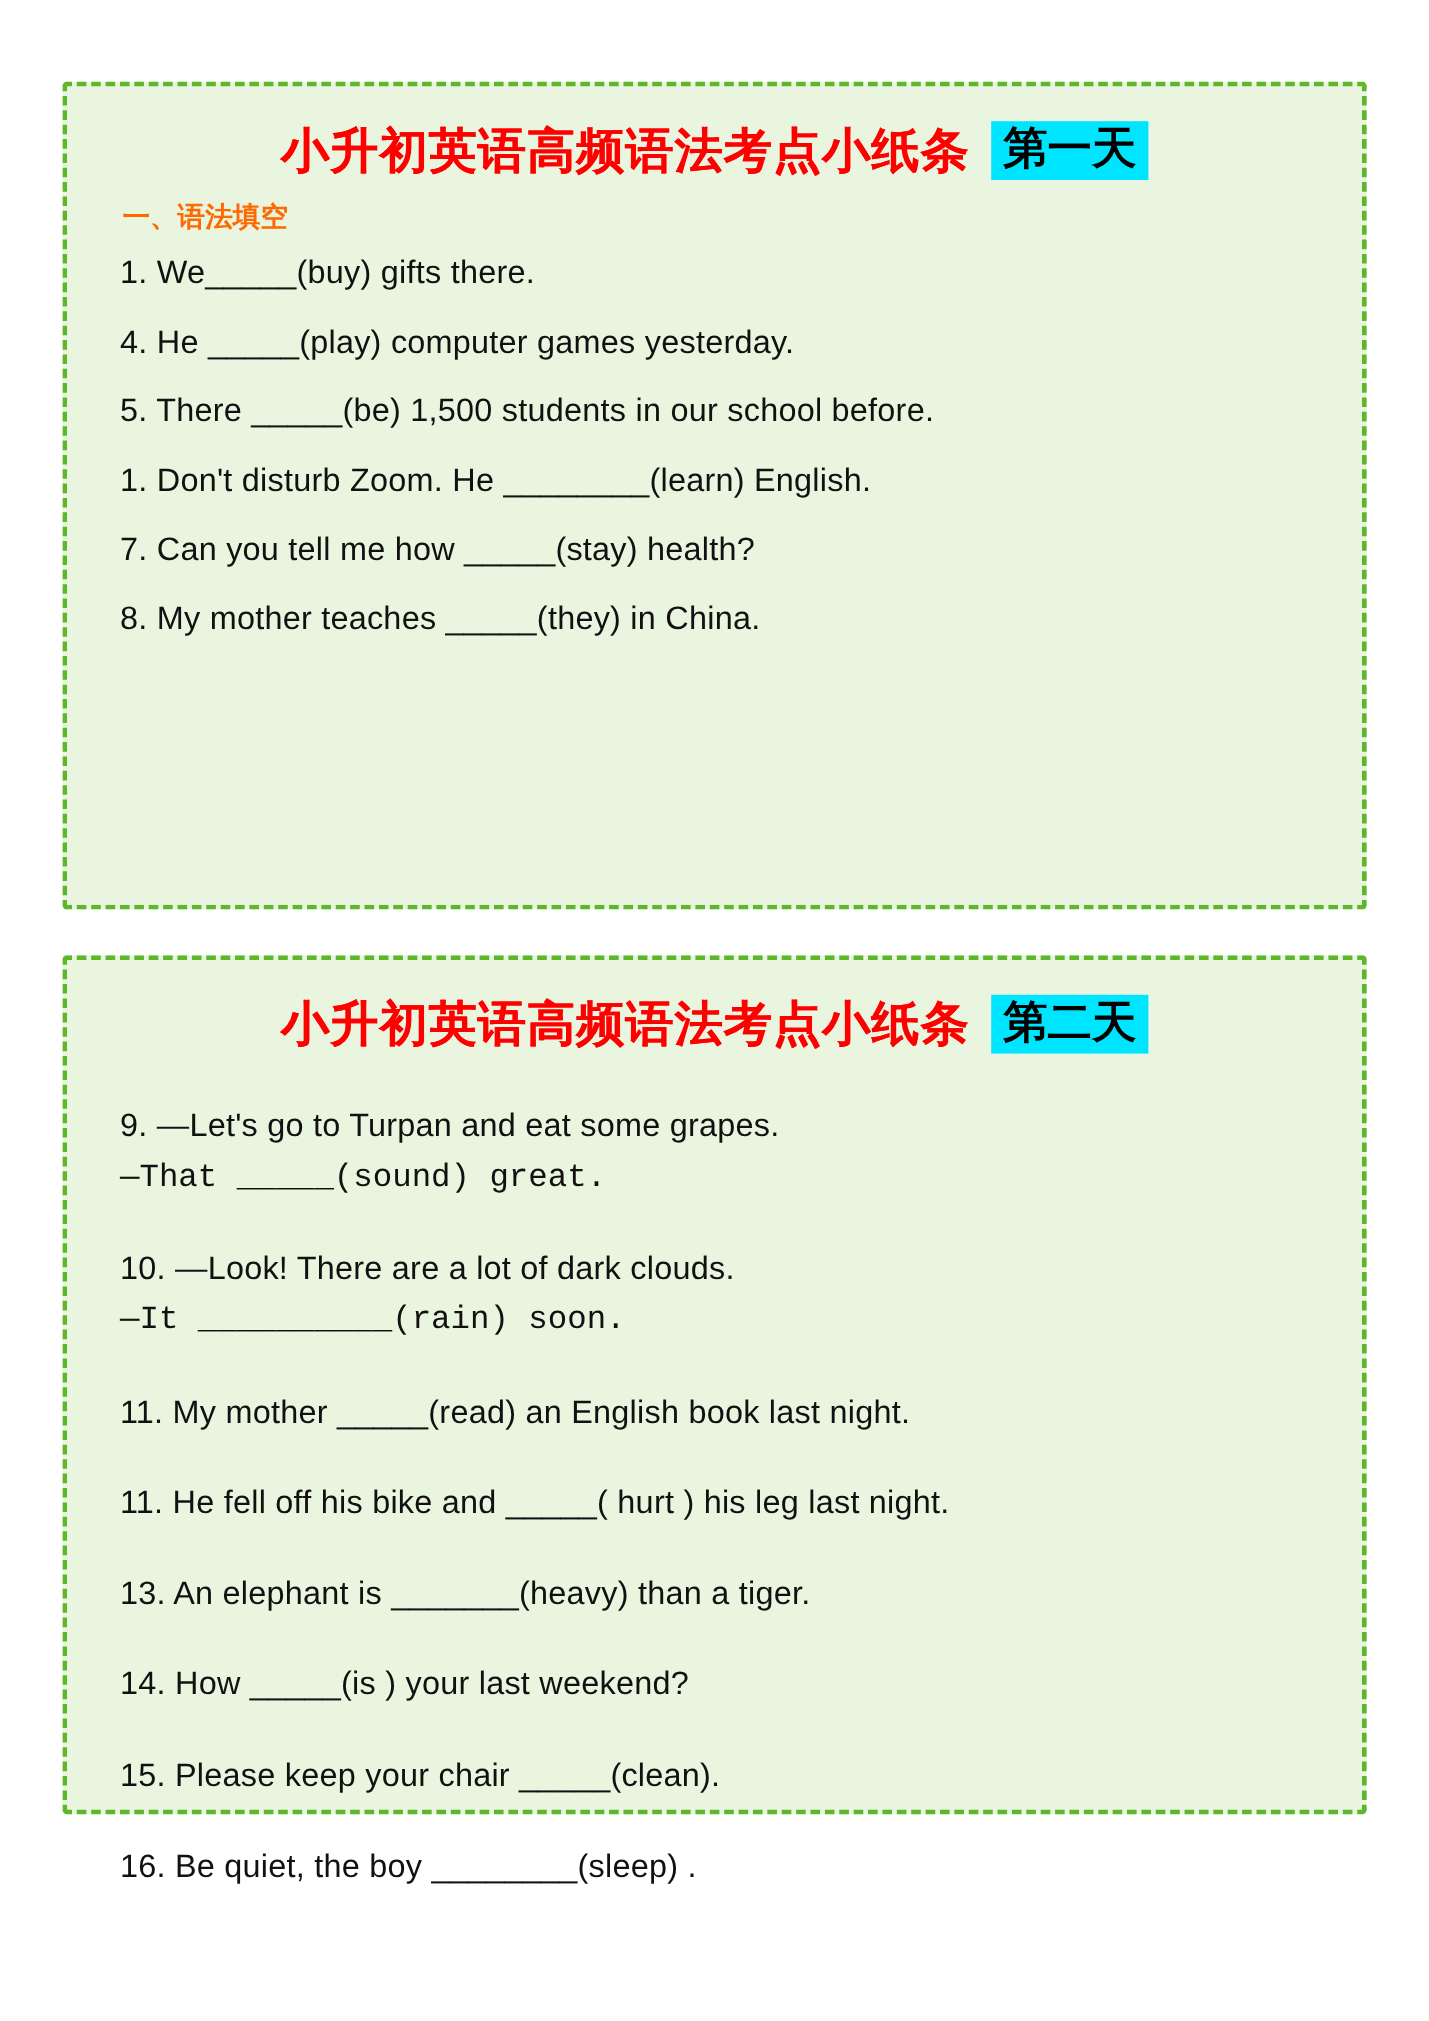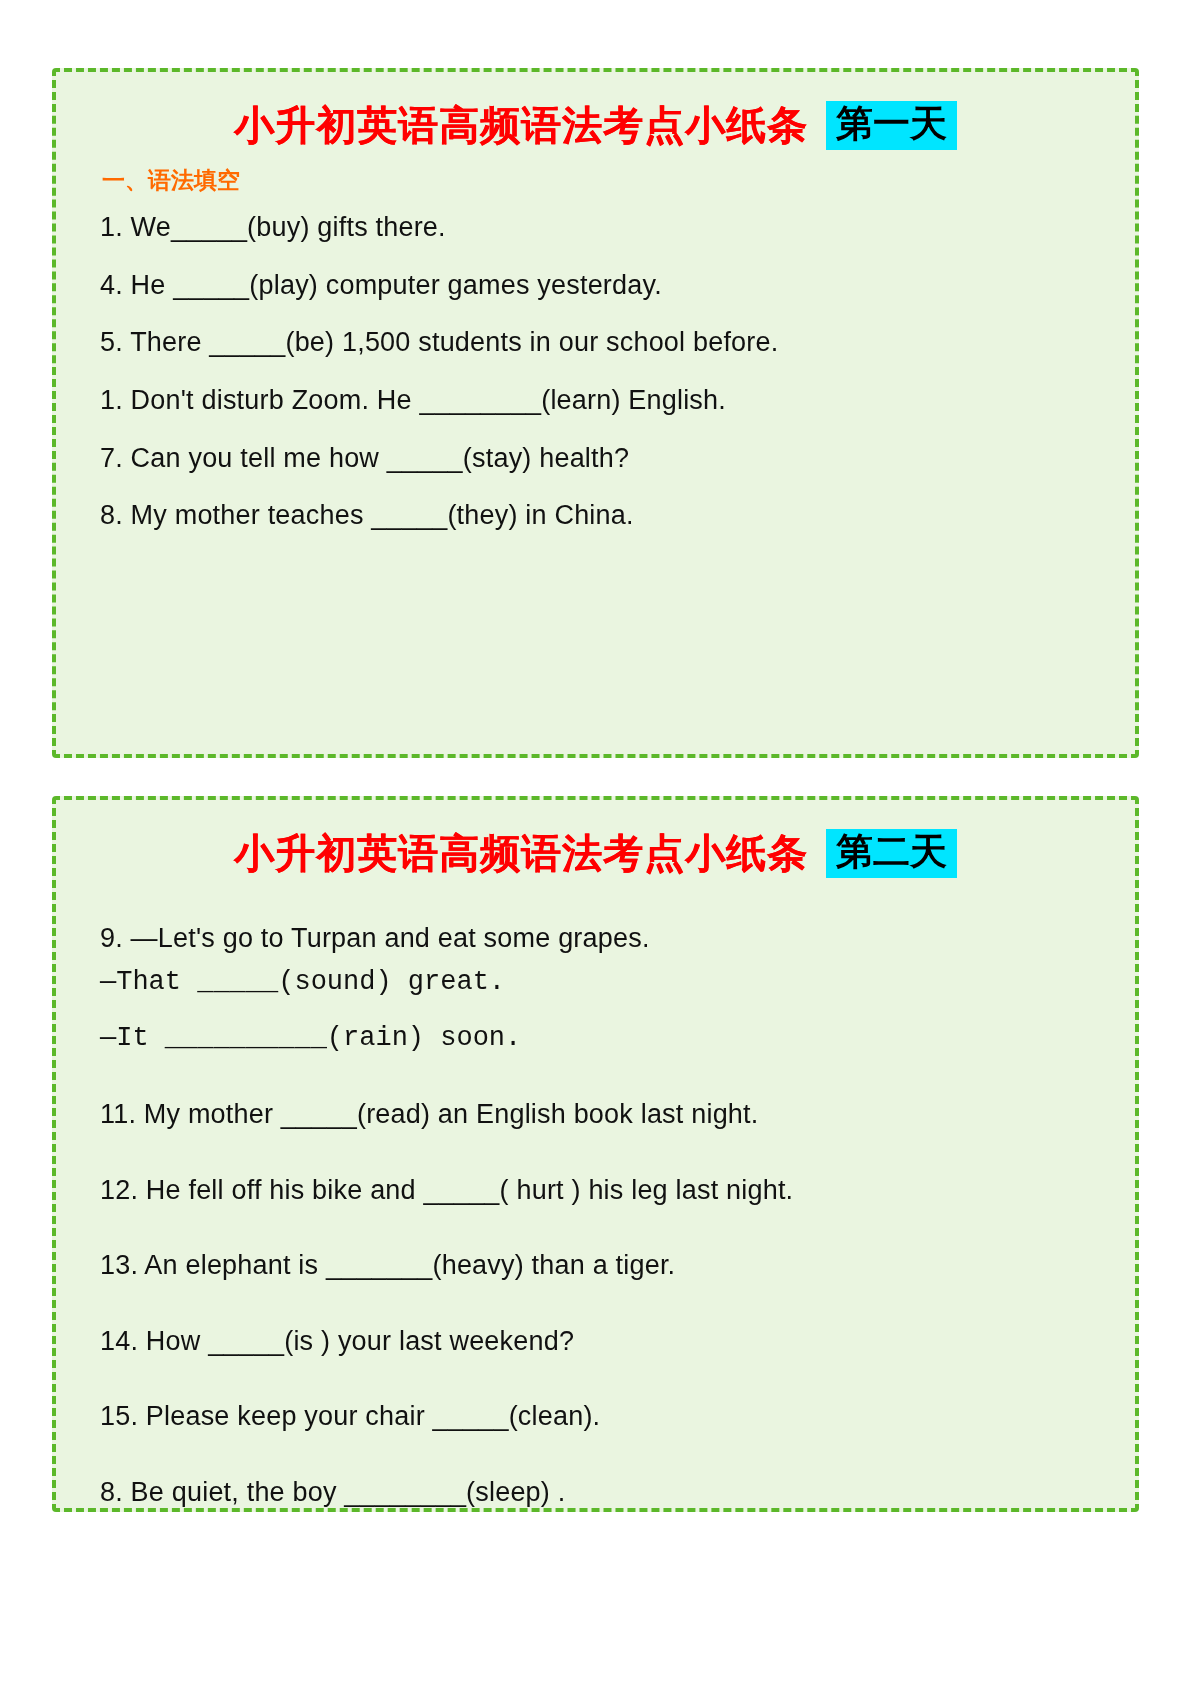--- a/index.html
+++ b/index.html
@@ -108,23 +108,24 @@
   </section>
 
   <section class="card card-2">
     <div class="title-row">
       <div class="title-main">小升初英语高频语法考点小纸条</div>
       <div class="title-badge">第二天</div>
     </div>
     <ul class="q-list">
       <li class="q-item pair">9.  —Let's go to Turpan and eat some grapes.</li>
       <li class="q-sub">—That _____(sound) great.</li>
+      <li class="q-item pair">10.  —Look! There are a lot of dark clouds.</li>
       <li class="q-sub">—It __________(rain) soon.</li>
       <li class="q-item">11. My mother _____(read) an English book last night.</li>
-      <li class="q-item">12. He fell off his bike and _____( hurt ) his leg last night.</li>
+      <li class="q-item">11. He fell off his bike and _____( hurt ) his leg last night.</li>
       <li class="q-item">13. An elephant is _______(heavy) than a tiger.</li>
       <li class="q-item">14. How _____(is ) your last weekend?</li>
       <li class="q-item">15. Please keep your chair _____(clean).</li>
-      <li class="q-item">8. Be quiet, the boy ________(sleep) .</li>
+      <li class="q-item">16. Be quiet, the boy ________(sleep) .</li>
     </ul>
   </section>
 
 </div>
 
 </body></html>

